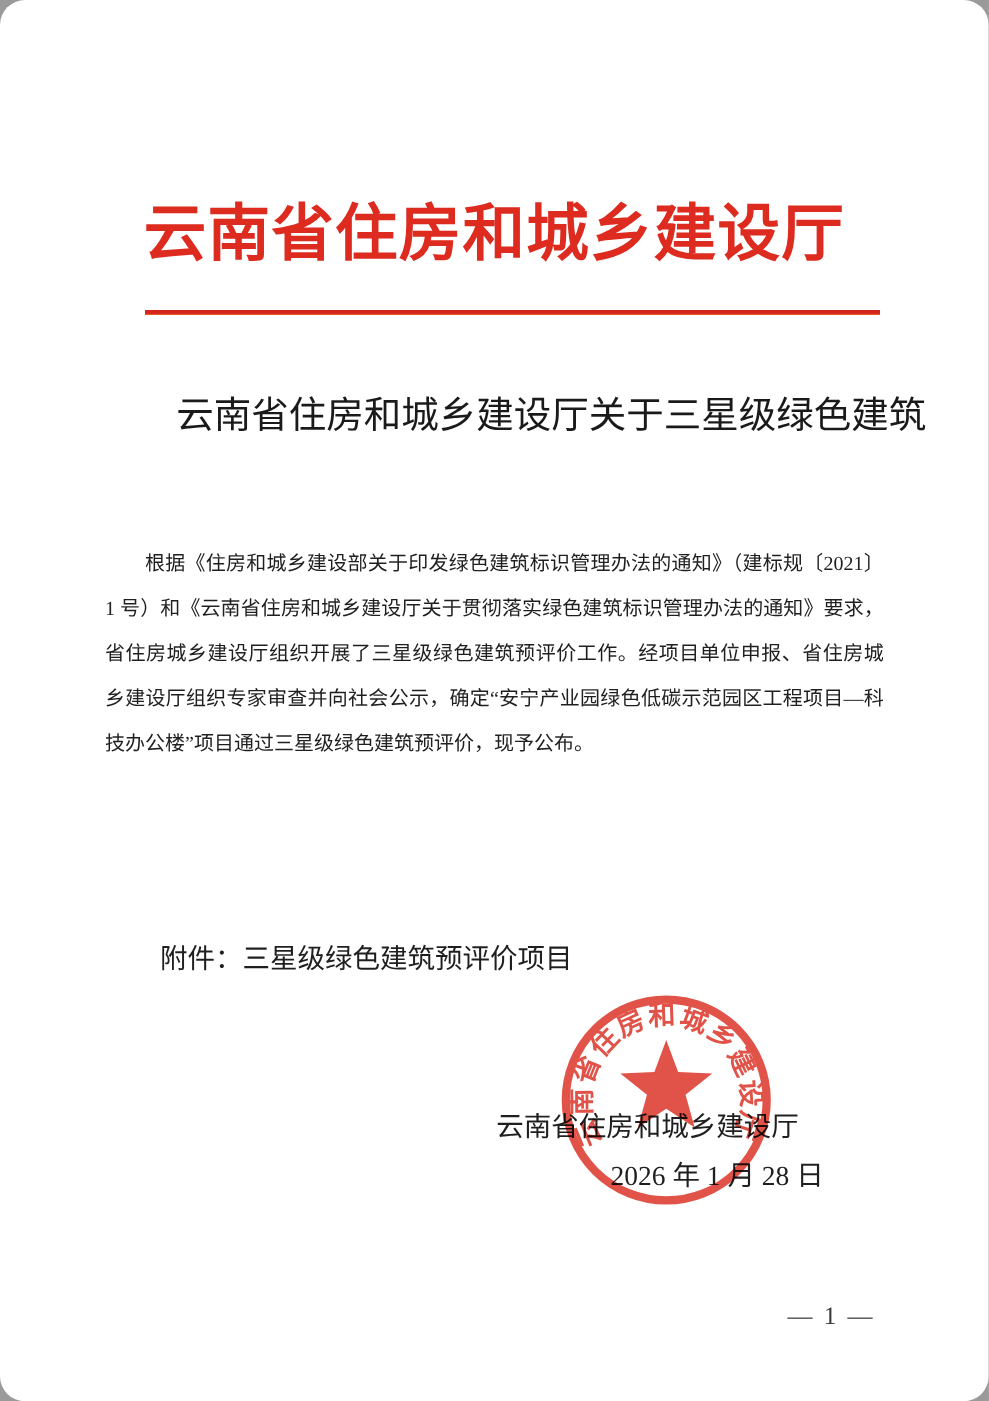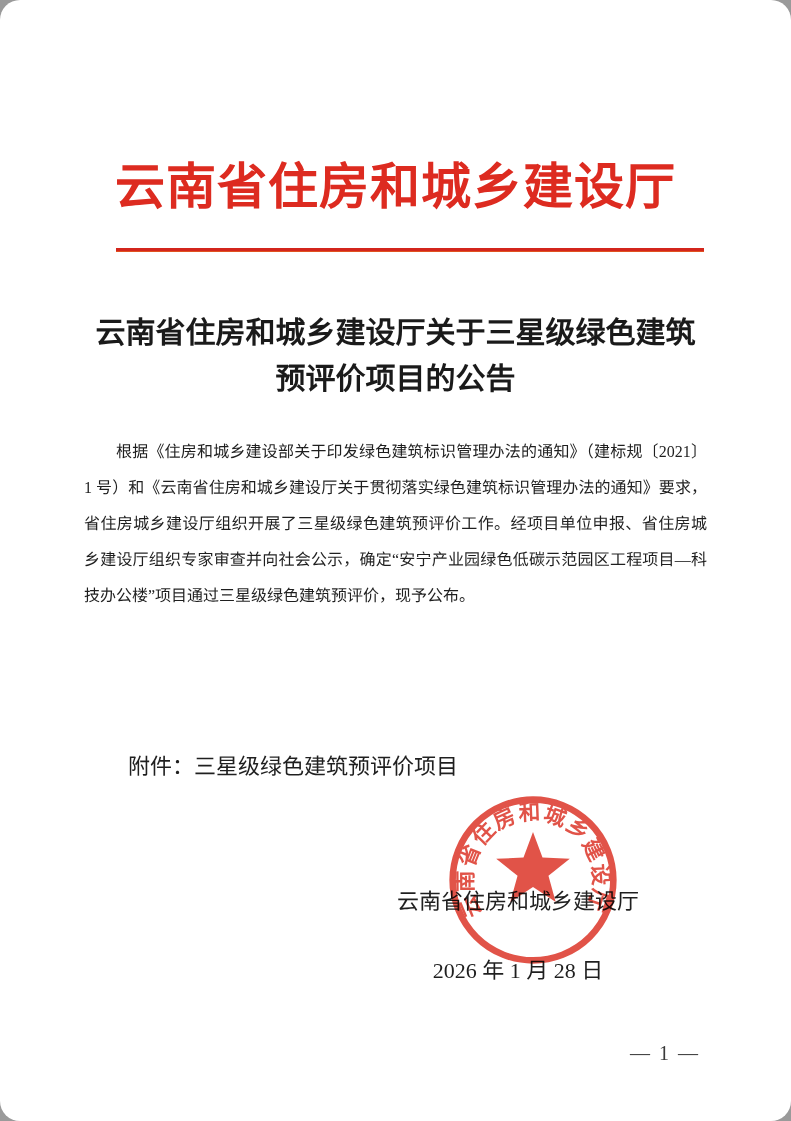--- a/index.html
+++ b/index.html
@@ -35,23 +35,23 @@
     left: 116px;
     width: 588px;
     height: 4px;
     background: linear-gradient(to bottom, #d3251c 65%, #e86a22);
   }
   .doc-title {
     position: absolute;
     top: 310px;
     left: 50px;
     right: 50px;
-    text-align: center;
+    text-align: right;
     font-size: 30px;
-    font-weight: bold;
+    font-weight: normal;
     color: #1a1a1a;
     line-height: 46px;
   }
   .body-text {
     position: absolute;
     top: 434px;
     left: 84px;
     width: 623px;
     font-size: 16px;
     line-height: 36px;
@@ -75,24 +75,24 @@
     left: 377px;
     width: 282px;
     text-align: center;
     font-size: 22px;
     line-height: 36px;
     color: #1f1f1f;
     z-index: 1;
   }
   .sig-date {
     position: absolute;
-    top: 953px;
+    top: 923px;
     left: 377px;
     width: 282px;
-    text-align: center;
+    text-align: right;
     font-size: 22px;
     line-height: 36px;
     color: #1f1f1f;
     z-index: 1;
   }
   .seal {
     position: absolute;
     left: 448px;
     top: 795px;
     width: 170px;
@@ -122,21 +122,20 @@
 <body>
 
 <div class="page">
 
   <div class="header-title">云南省住房和城乡建设厅</div>
 
   <div class="red-divider"></div>
 
   <div class="doc-title">
     <div>云南省住房和城乡建设厅关于三星级绿色建筑</div>
-    <div>预评价项目的公告</div>
   </div>
 
   <div class="body-text">根据《住房和城乡建设部关于印发绿色建筑标识管理办法的通知》（建标规〔2021〕1 号）和《云南省住房和城乡建设厅关于贯彻落实绿色建筑标识管理办法的通知》要求，省住房城乡建设厅组织开展了三星级绿色建筑预评价工作。经项目单位申报、省住房城乡建设厅组织专家审查并向社会公示，确定“安宁产业园绿色低碳示范园区工程项目—科技办公楼”项目通过三星级绿色建筑预评价，现予公布。</div>
 
   <div class="attachment-line">附件：三星级绿色建筑预评价项目</div>
 
   <div class="sig-agency">云南省住房和城乡建设厅</div>
 
   <div class="sig-date">2026 年 1 月 28 日</div>
 

